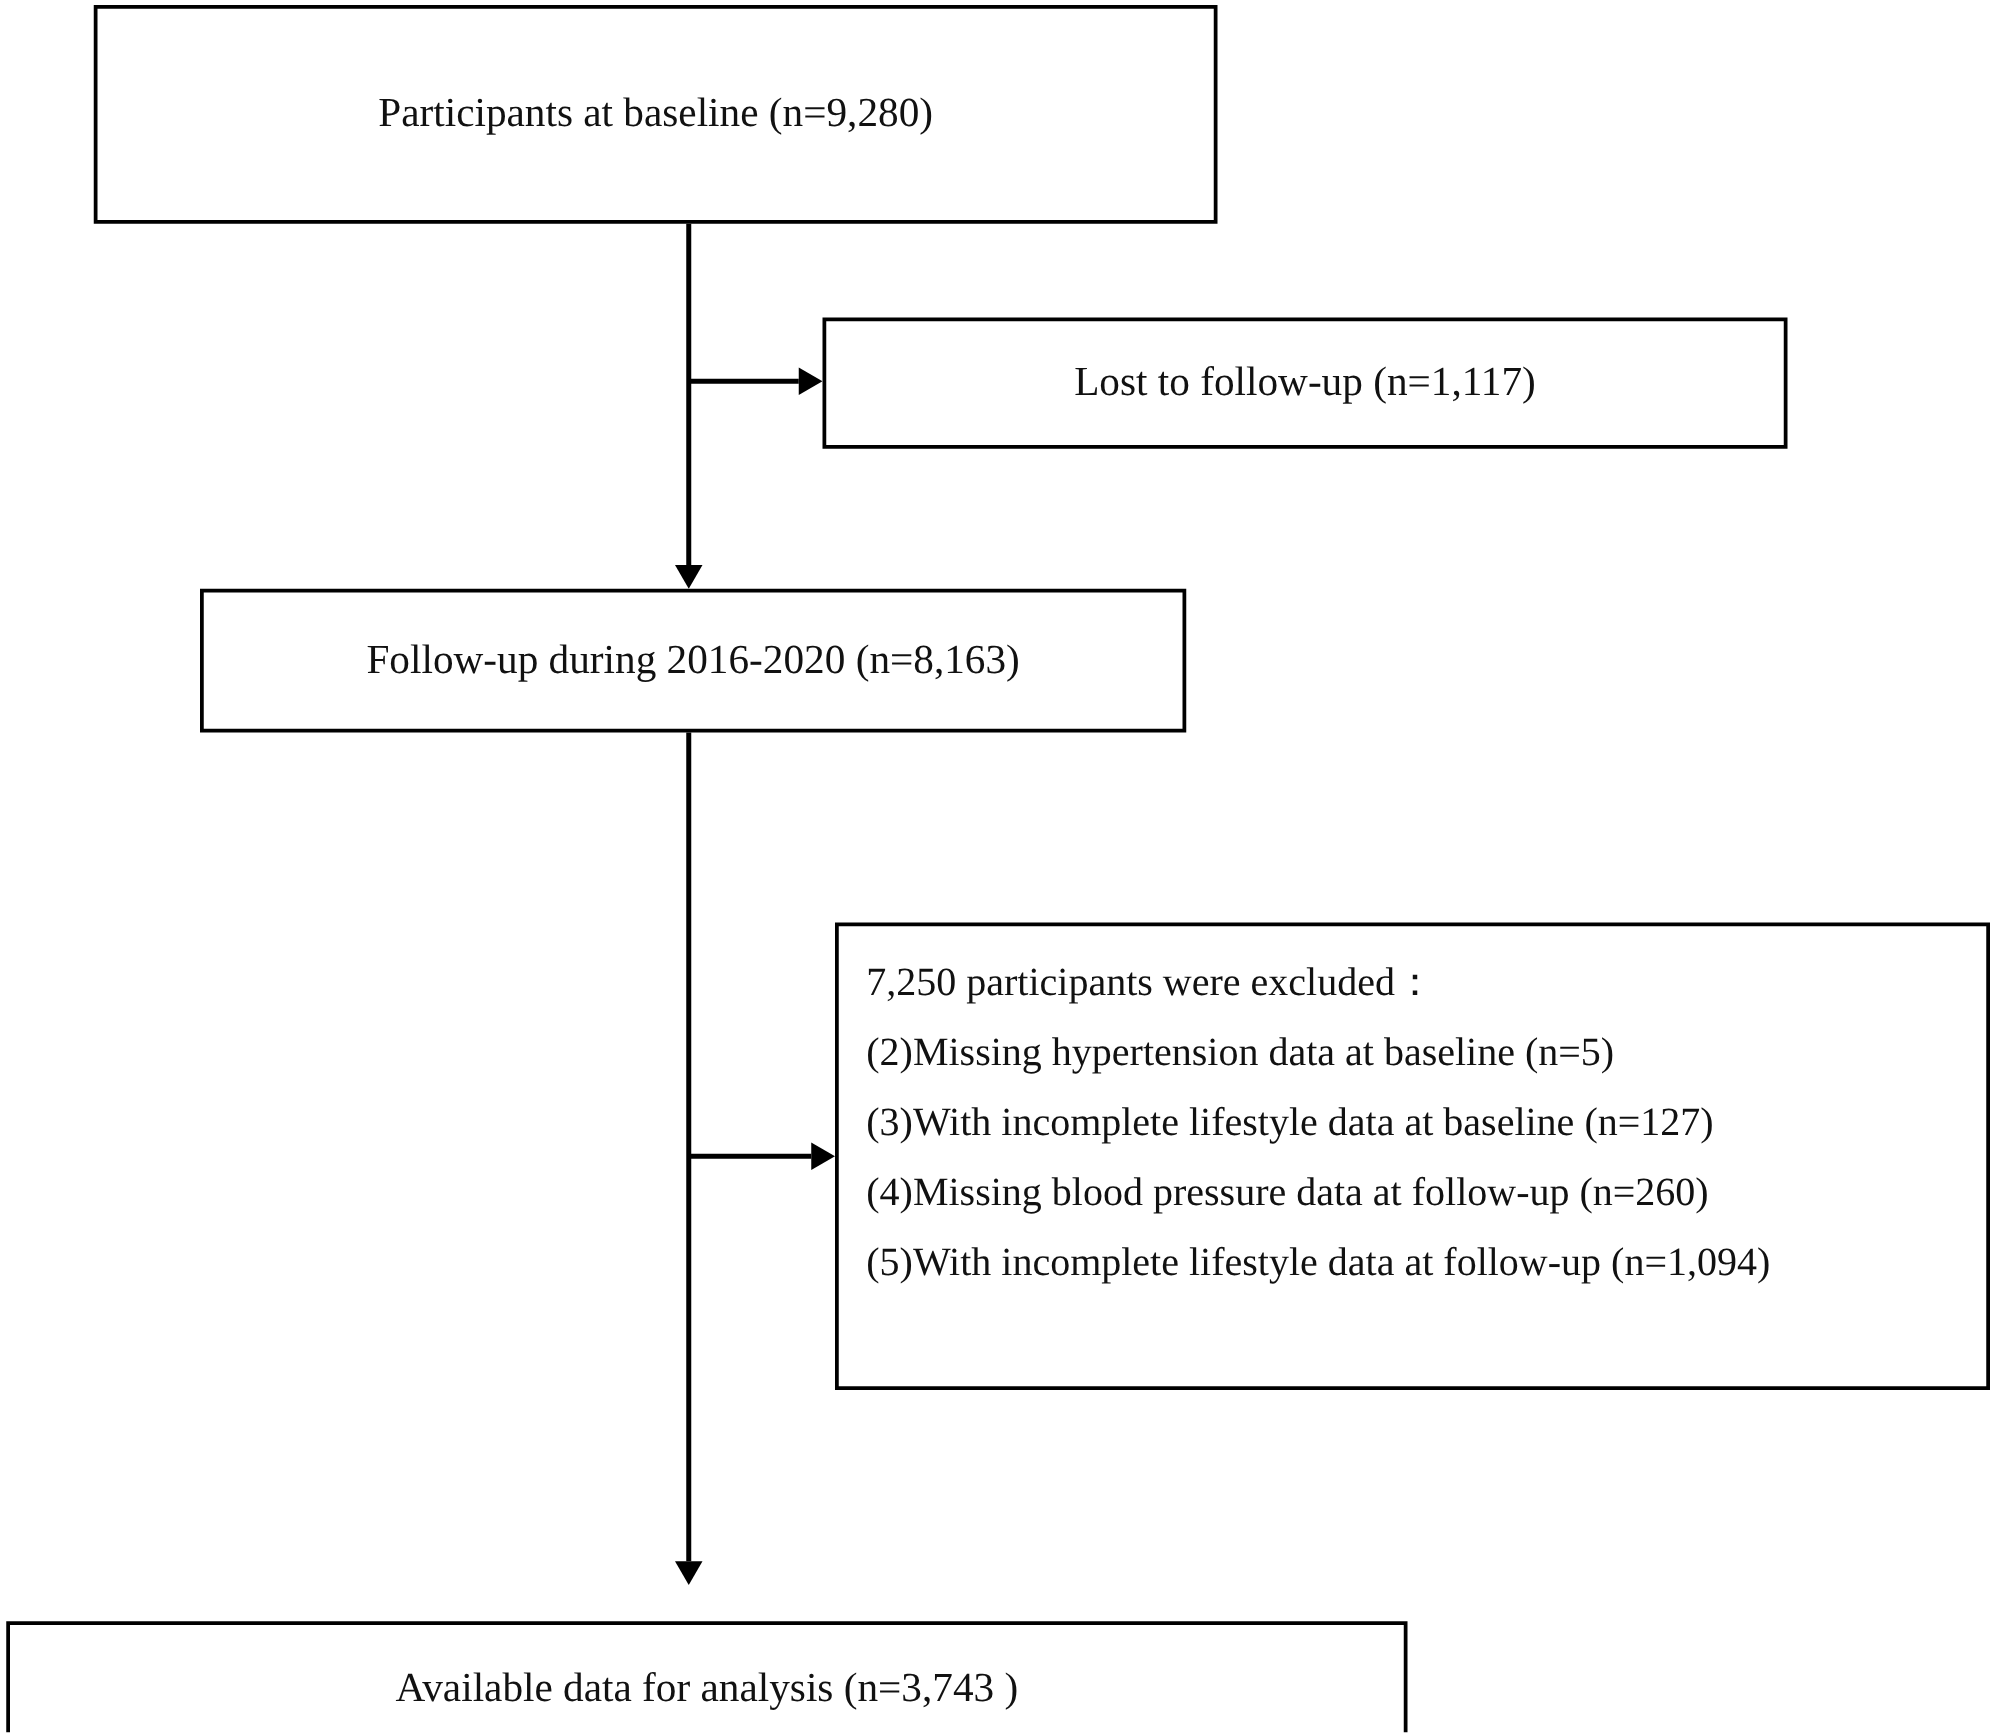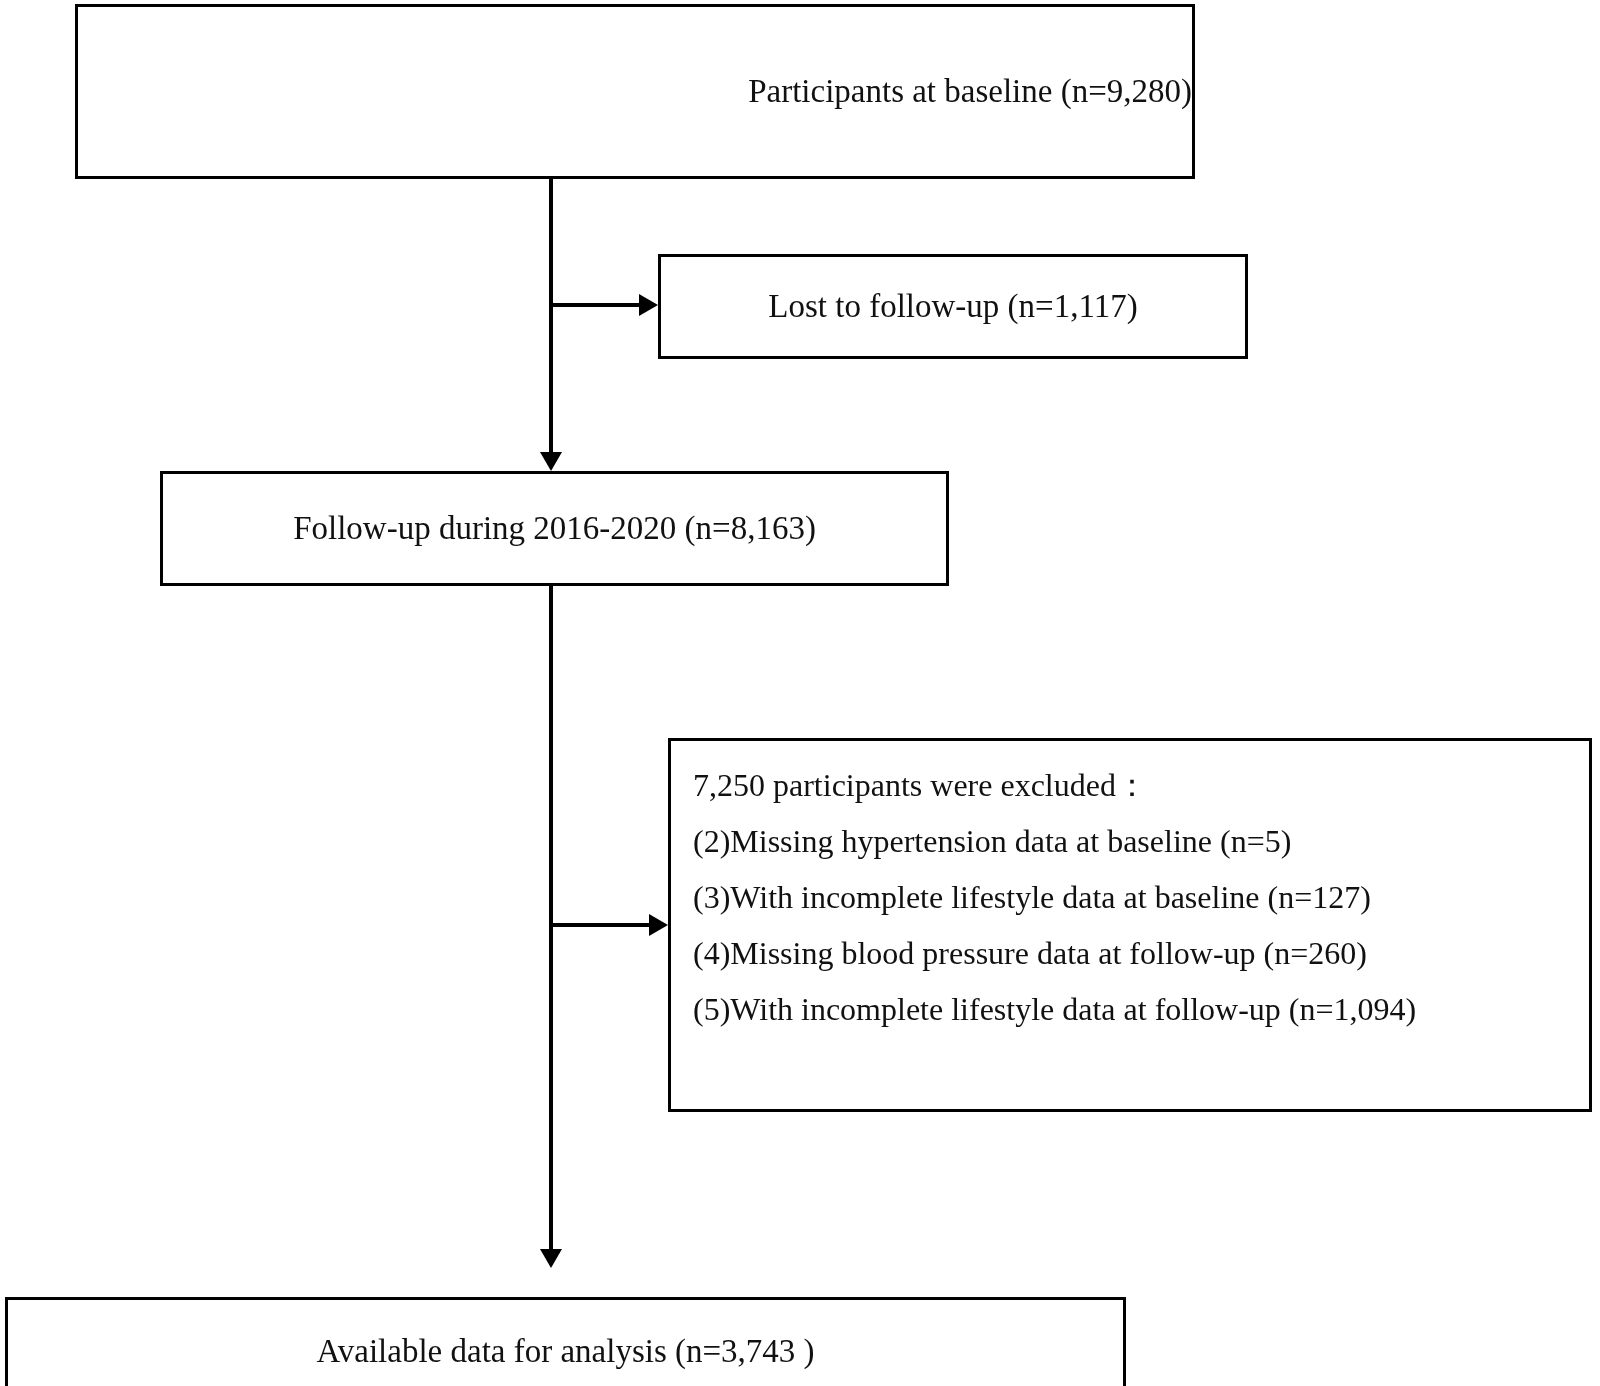--- a/index.html
+++ b/index.html
@@ -21,22 +21,22 @@
     background: #ffffff;
     border: 3px solid #000000;
     box-sizing: border-box;
     display: flex;
     align-items: center;
     justify-content: center;
     text-align: center;
     font-size: 33px;
     line-height: 1.25;
   }
-  .box-baseline  { left: 75px;  top: 4px;    width: 1120px;  height: 175px; justify-content: flex-end; }
-  .box-lost      { left: 658px; top: 254px;  width: 590px;  height: 105px; }
+  .box-baseline  { left: 75px;  top: 4px;    width: 899px;  height: 175px; }
+  .box-lost      { left: 658px; top: 254px;  width: 772px;  height: 105px; }
   .box-followup  { left: 160px; top: 471px;  width: 789px;  height: 115px; }
   .box-excluded  {
     left: 668px; top: 738px; width: 924px; height: 374px;
     display: block;
     text-align: left;
     font-size: 32px;
     padding: 16px 10px 0 22px;
   }
   .box-available { left: 5px;   top: 1268px; width: 1121px; height: 110px; margin-top: 29px; }
   .ex-line {

